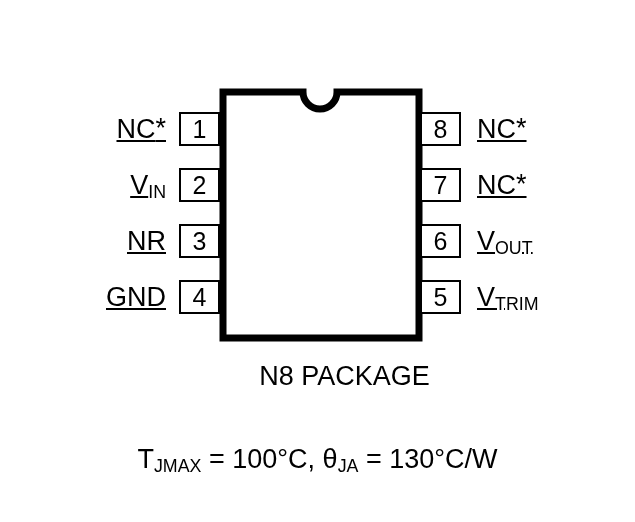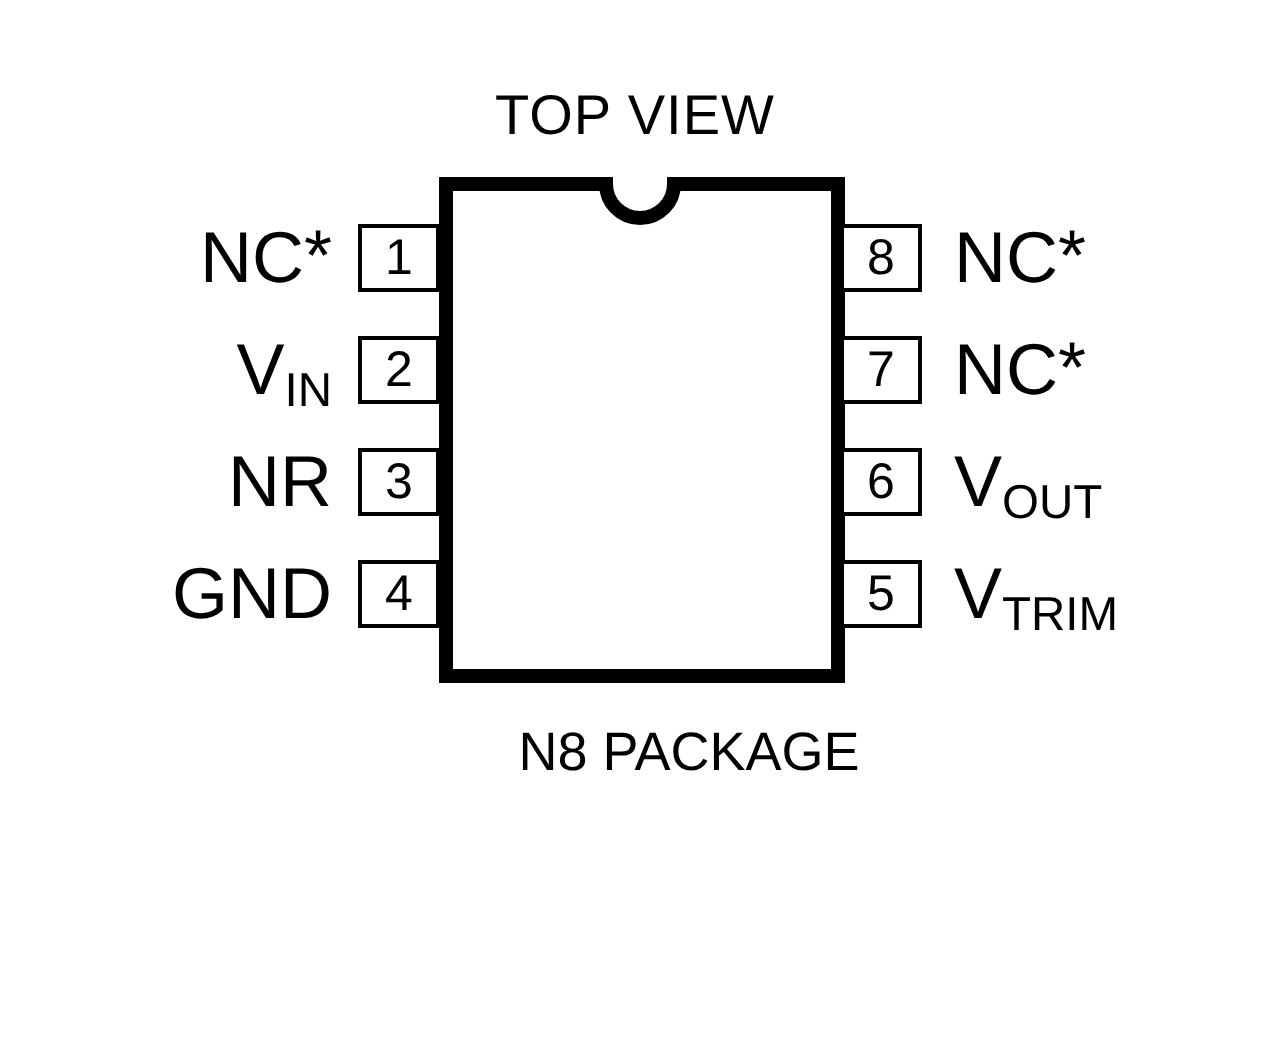--- a/index.html
+++ b/index.html
@@ -56,23 +56,24 @@
     font-size: 25px;
     line-height: 30px;
     text-align: center;
   }
   .pin-box.left  { left: 179px; }
   .pin-box.right { left: 420px; }
 
   
   .pin-label {
     position: absolute;
-    font-size: 36px;
+    font-size: 27px;
     line-height: 30px;
     white-space: nowrap;
+    text-decoration: underline;
   }
   .pin-label.left {
     left: 0px;
     width: 166px;
     text-align: right;
   }
   .pin-label.right {
     left: 477px;
     width: 158px;
     text-align: left;
@@ -120,21 +121,20 @@
     vertical-align: baseline;
     position: relative;
     top: 0.25em;
   }
 </style>
 </head>
 <body>
 
 <div id="diagram-root">
 
-  <div class="top-view-title">TOP VIEW</div>
 
   <svg class="package-svg" viewBox="0 0 222 270">
     <path d="M 13 12
              L 93 12
              A 17 17 0 0 0 127 12
              L 209 12
              L 209 258
              L 13 258
              Z" fill="#ffffff" stroke="#000000" stroke-width="7" stroke-linejoin="miter"></path>
   </svg>
@@ -170,14 +170,17 @@
   </div>
   <div class="pin-label right" style="top:282px">
     <span>V</span><sub>TRIM</sub>
   </div>
   <div class="pin-label right" style="top:226px">
     <span>V</span><sub>OUT</sub>
   </div>
 
   <div class="caption caption-1">N8 PACKAGE</div>
 
+  <div class="thermal-spec">
+    <span>T</span><sub>JMAX</sub><span> = </span><span>100°C</span><span>, </span><span>θ</span><sub>JA</sub><span> = </span><span>130°C/W</span>
+  </div>
 
 </div>
 
 </body></html>

